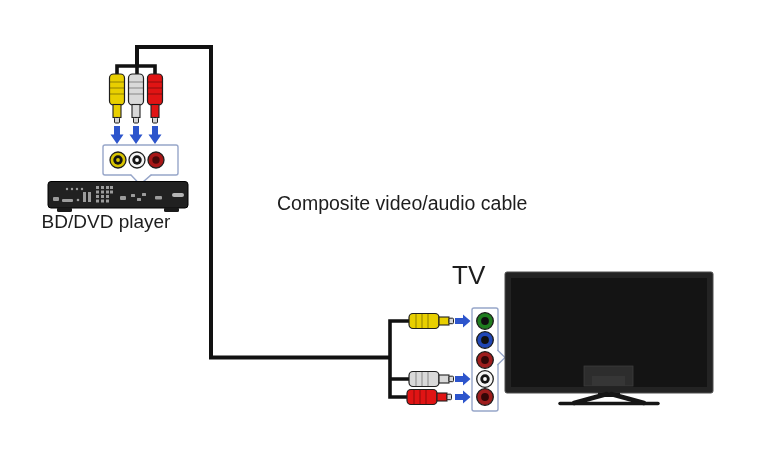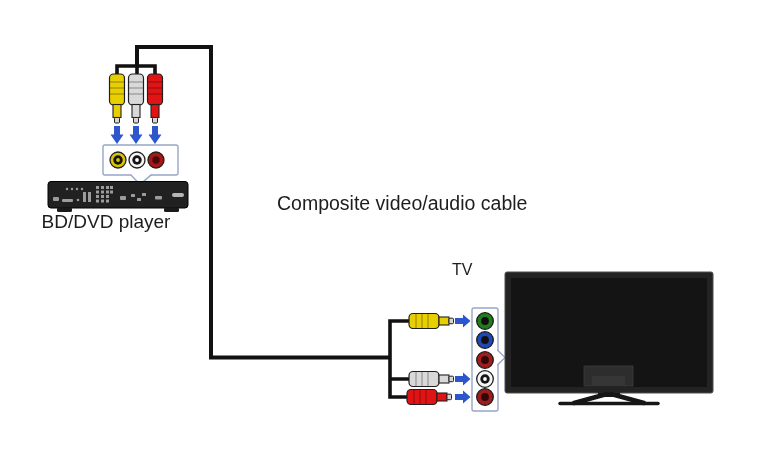--- a/index.html
+++ b/index.html
@@ -34,21 +34,21 @@
     font-size: 19px;
   }
   .lbl-cable {
     left: 277px;
     top: 193px;
     font-size: 19.5px;
   }
   .lbl-tv {
     left: 452px;
     top: 261px;
-    font-size: 16px;
+    font-size: 26px;
   }
 </style>
 </head>
 <body>
 
 <div class="canvas">
 
   <svg width="771" height="456" viewBox="0 0 771 456">
 
     <g>

